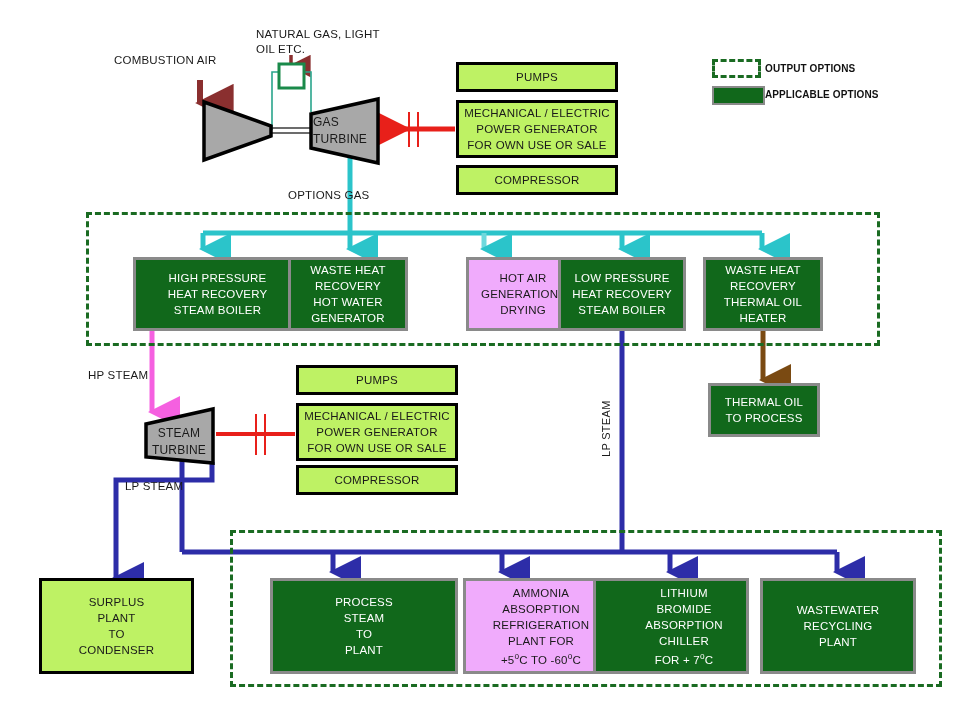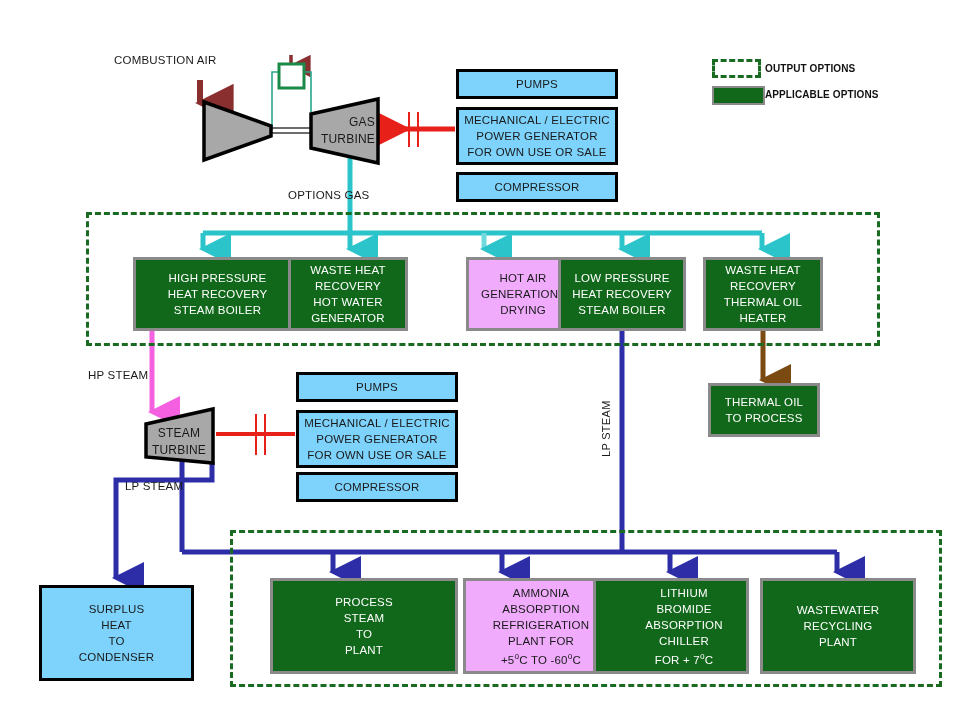--- a/index.html
+++ b/index.html
@@ -4,21 +4,21 @@
 <style>
   html,body{margin:0;padding:0;background:#ffffff;}
   body{width:960px;height:720px;font-family:"Liberation Sans",sans-serif;color:#1a1a1a;}
   #stage{position:relative;width:960px;height:720px;overflow:hidden;background:#fff;}
 
   .lbl{position:absolute;font-size:11.5px;letter-spacing:.2px;color:#1a1a1a;line-height:15px;white-space:pre-line;}
 
   
   .box{position:absolute;box-sizing:border-box;display:flex;align-items:center;justify-content:center;
        text-align:center;font-size:11.5px;line-height:16px;letter-spacing:.2px;white-space:pre-line;}
-  .box-grey{background:#7dd3fc;border:3px solid #000000;color:#1a1a1a;margin-top:7px;}
+  .box-grey{background:#bef264;border:3px solid #000000;color:#1a1a1a;}
   .box-green{background:#11681b;border:3px solid #8a8a8a;color:#ffffff;}
   .box-white{background:#f0abfc;border:3px solid #8a8a8a;color:#1a1a1a;margin-left:39px;}
 
   
   .dashed-region{position:absolute;box-sizing:border-box;border:3px dashed #1a6b22;background:transparent;}
 
   
   .legend-dash{position:absolute;box-sizing:border-box;border:3px dashed #1a6b22;}
   .legend-swatch{position:absolute;background:#11681b;border:2px solid #8a8a8a;}
   .legend-text{position:absolute;font-size:10px;font-weight:bold;letter-spacing:.1px;color:#111;}
@@ -141,26 +141,27 @@
   <div class="dashed-region" style="left:86px;top:212px;width:794px;height:134px;"></div>
   <div class="dashed-region" style="left:230px;top:530px;width:712px;height:157px;"></div>
 
   <div class="legend-dash" style="left:712px;top:59px;width:49px;height:19px;"></div>
   <div class="legend-text" style="left:765px;top:63px;">OUTPUT OPTIONS</div>
 
   <div class="legend-swatch" style="left:712px;top:86px;width:49px;height:15px;"></div>
   <div class="legend-text" style="left:765px;top:89px;">APPLICABLE OPTIONS</div>
 
   <div class="lbl" style="left:114px;top:53px;">COMBUSTION AIR</div>
+  <div class="lbl" style="left:256px;top:27px;width:145px;">NATURAL GAS, LIGHT OIL ETC.</div>
   <div class="lbl" style="left:288px;top:188px;">OPTIONS  GAS</div>
   <div class="lbl" style="left:88px;top:368px;">HP STEAM</div>
   <div class="lbl" style="left:125px;top:479px;">LP STEAM</div>
   <div class="vert-label" style="left:600px;top:457px;">LP STEAM</div>
 
-  <div class="lbl" style="left:313px;top:114px;width:62px;text-align:right;line-height:17px;font-size:12px;">GAS
+  <div class="lbl" style="left:313px;top:114px;width:62px;text-align:left;line-height:17px;font-size:12px;">GAS
 TURBINE</div>
   <div class="lbl" style="left:148px;top:425px;width:62px;text-align:center;line-height:17px;font-size:12px;">STEAM
 TURBINE</div>
 
   <div class="box box-grey" style="left:456px;top:62px;width:162px;height:30px;">PUMPS</div>
   <div class="box box-grey" style="left:456px;top:100px;width:162px;height:58px;">MECHANICAL / ELECTRIC
 POWER  GENERATOR
 FOR OWN USE  OR SALE</div>
   <div class="box box-grey" style="left:456px;top:165px;width:162px;height:30px;">COMPRESSOR</div>
 
@@ -185,21 +186,21 @@
   <div class="box box-green" style="left:708px;top:383px;width:112px;height:54px;">THERMAL  OIL
 TO PROCESS</div>
 
   <div class="box box-grey" style="left:296px;top:365px;width:162px;height:30px;">PUMPS</div>
   <div class="box box-grey" style="left:296px;top:403px;width:162px;height:58px;">MECHANICAL  /  ELECTRIC
 POWER  GENERATOR
 FOR OWN USE  OR SALE</div>
   <div class="box box-grey" style="left:296px;top:465px;width:162px;height:30px;">COMPRESSOR</div>
 
   <div class="box box-grey" style="left:39px;top:578px;width:155px;height:96px;">SURPLUS
-HEAT
+PLANT
 TO
 CONDENSER</div>
 
   <div class="box box-green" style="left:270px;top:578px;width:188px;height:96px;">PROCESS
 STEAM
 TO
 PLANT</div>
   <div class="box box-white" style="left:424px;top:578px;width:156px;height:96px;">
     <span>AMMONIA<br>ABSORPTION<br>REFRIGERATION<br>PLANT FOR<br>+5<sup>o</sup>C TO -60<sup>o</sup>C</span>
   </div>

